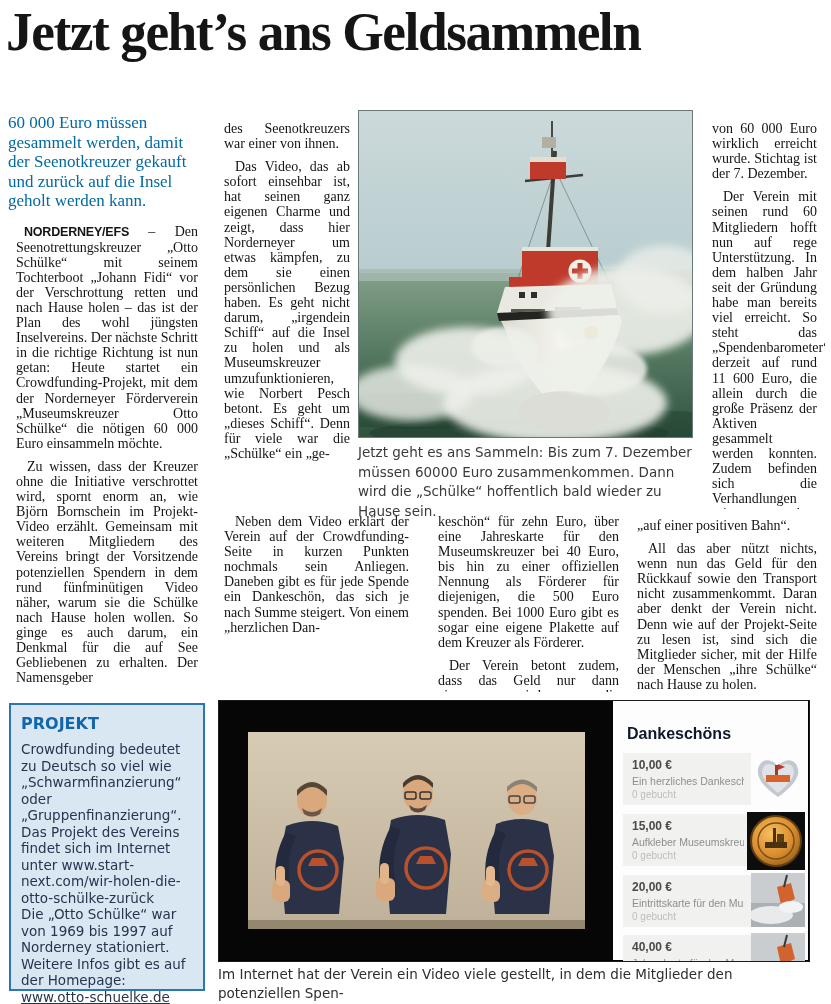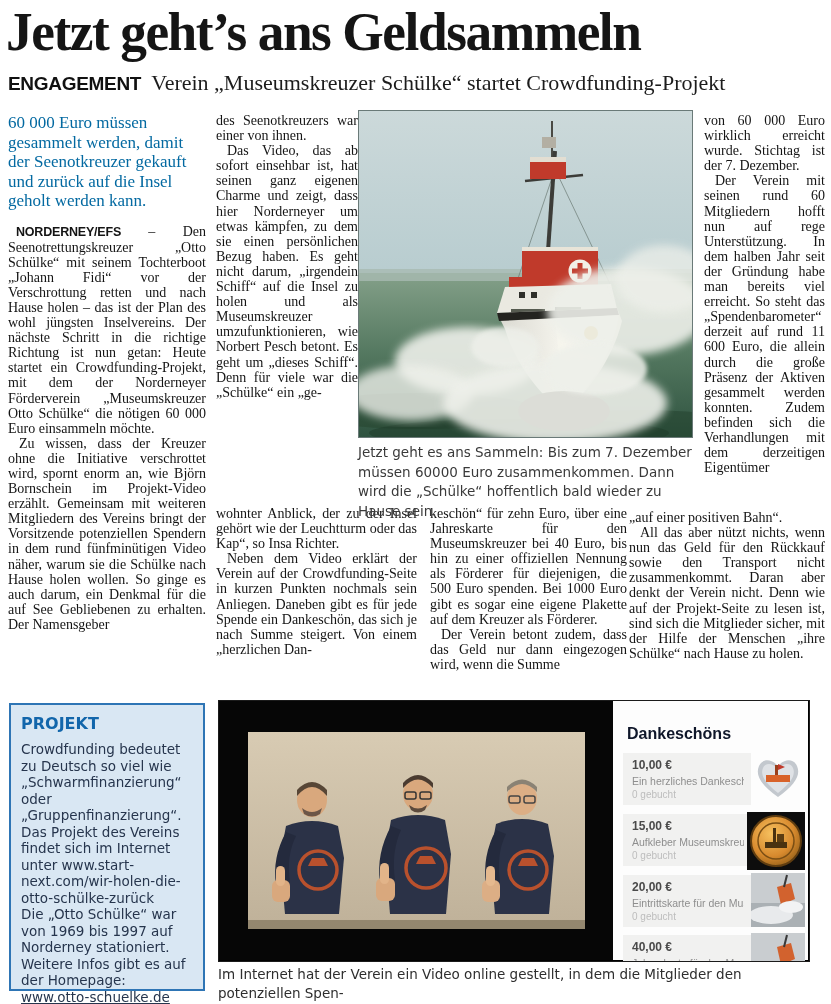--- a/index.html
+++ b/index.html
@@ -11,21 +11,21 @@
   .headline{left:6px;top:0px;width:820px;font-family:"Liberation Serif",serif;
             font-weight:bold;font-size:55px;letter-spacing:-1.5px;color:#151515;line-height:64px;
             transform:scaleX(.97);transform-origin:left;}
   .kickerrow{left:8px;top:70px;width:820px;height:30px;}
   .kicker-label{font-family:"Liberation Sans",sans-serif;font-weight:bold;font-size:19px;
                 color:#111;letter-spacing:-0.3px;vertical-align:baseline;}
   .kicker-text{font-family:"Liberation Serif",serif;font-size:22px;color:#1c1c1c;margin-left:10px;}
 
   
   .col{font-size:14px;line-height:15.1px;text-align:justify;color:#141414;}
-  .col p{margin:0;padding:0;}
+  .col p{margin:8px;padding:0;}
   .col p.ind{text-indent:11px;}
   .lead{font-size:17px;line-height:19.5px;color:#0369a1;text-align:left;margin-bottom:13px;}
   .dateline{font-family:"Liberation Sans",sans-serif;font-weight:bold;font-size:12.5px;
             letter-spacing:-0.2px;padding-left:8px;}
   #col1{left:8px;top:113px;width:198px;height:578px;overflow:hidden;}
   #col2a{left:216px;top:113px;width:142px;height:392px;overflow:hidden;}
   #col2b{left:216px;top:506px;width:201px;height:186px;overflow:hidden;}
   #col3{left:430px;top:506px;width:197px;height:186px;overflow:hidden;}
   #col4a{left:704px;top:113px;width:121px;height:396px;overflow:hidden;}
   #col4b{left:629px;top:510px;width:196px;height:182px;overflow:hidden;}
@@ -65,37 +65,33 @@
 
   #bottom-caption{left:218px;top:965px;width:592px;font-family:"DejaVu Sans",sans-serif;
                   font-size:13.5px;line-height:19px;color:#2e2e2e;}
 </style>
 </head>
 <body>
 
 <div class="page">
 
   <div class="abs headline">Jetzt geht’s ans Geldsammeln</div>
-  <div class="abs kickerrow">
-    <span class="kicker-label">ENGAGEMENT</span><span class="kicker-text">Verein „Museumskreuzer Schülke“ startet Crowdfunding-Projekt</span>
-  </div>
 
   <div class="abs col" id="col1">
     <div class="lead">60 000 Euro müssen gesammelt werden, damit der Seenotkreuzer gekauft und zurück auf die Insel geholt werden kann.</div>
     <p><span class="dateline">NORDERNEY/EFS</span><span> – Den Seenotrettungskreuzer „Otto Schülke“ mit seinem Tochterboot „Johann Fidi“ vor der Verschrottung retten und nach Hause holen – das ist der Plan des wohl jüngsten Inselvereins. Der nächste Schritt in die richtige Richtung ist nun getan: Heute startet ein Crowdfunding-Projekt, mit dem der Norderneyer Förderverein „Museumskreuzer Otto Schülke“ die nötigen 60 000 Euro einsammeln möchte.</span></p>
     <p class="ind">Zu wissen, dass der Kreuzer ohne die Initiative verschrottet wird, spornt enorm an, wie Björn Bornschein im Projekt-Video erzählt. Gemeinsam mit weiteren Mitgliedern des Vereins bringt der Vorsitzende potenziellen Spendern in dem rund fünfminütigen Video näher, warum sie die Schülke nach Hause holen wollen. So ginge es auch darum, ein Denkmal für die auf See Gebliebenen zu erhalten. Der Namensgeber</p>
   </div>
 
   <div class="abs col" id="col2a">
     <p>des Seenotkreuzers war einer von ihnen.</p>
     <p class="ind">Das Video, das ab sofort einsehbar ist, hat seinen ganz eigenen Charme und zeigt, dass hier Norderneyer um etwas kämpfen, zu dem sie einen persönlichen Bezug haben. Es geht nicht darum, „irgendein Schiff“ auf die Insel zu holen und als Museumskreuzer umzufunktionieren, wie Norbert Pesch betont. Es geht um „dieses Schiff“. Denn für viele war die „Schülke“ ein „ge-</p>
   </div>
 
   <div class="abs col" id="col2b">
-    <p>wohnter Anblick, der zu der Insel gehört wie der Leuchtturm oder das Kap“, so Insa Richter.</p>
     <p class="ind">Neben dem Video erklärt der Verein auf der Crowdfunding-Seite in kurzen Punkten nochmals sein Anliegen. Daneben gibt es für jede Spende ein Dankeschön, das sich je nach Summe steigert. Von einem „herzlichen Dan-</p>
   </div>
 
   <div class="abs col" id="col3">
     <p>keschön“ für zehn Euro, über eine Jahreskarte für den Museumskreuzer bei 40 Euro, bis hin zu einer offiziellen Nennung als Förderer für diejenigen, die 500 Euro spenden. Bei 1000 Euro gibt es sogar eine eigene Plakette auf dem Kreuzer als Förderer.</p>
     <p class="ind">Der Verein betont zudem, dass das Geld nur dann eingezogen wird, wenn die Summe</p>
   </div>
 
   <div class="abs col" id="col4a">
     <p>von 60 000 Euro wirklich erreicht wurde. Stichtag ist der 7. Dezember.</p>
@@ -323,20 +319,20 @@
             <path d="M26 14 L40 10 L44 26 L30 32 Z" fill="#d2622e"></path>
             <line x1="36" y1="2" x2="33" y2="14" stroke="#3a3a3a" stroke-width="2"></line>
             <ellipse cx="40" cy="34" rx="12" ry="6" fill="#f2f3f4"></ellipse>
           </svg>
         </div>
       </div>
     </div>
   </div>
 
   <div class="abs" id="bottom-caption">
-    <div>Im Internet hat der Verein ein Video online gestellt, in dem die Mitglieder den potenziellen Spen-</div>
+    <div>Im Internet hat der Verein ein Video viele gestellt, in dem die Mitglieder den potenziellen Spen-</div>
     <div>
       
       
     </div>
   </div>
 
 </div>
 
 </body></html>

